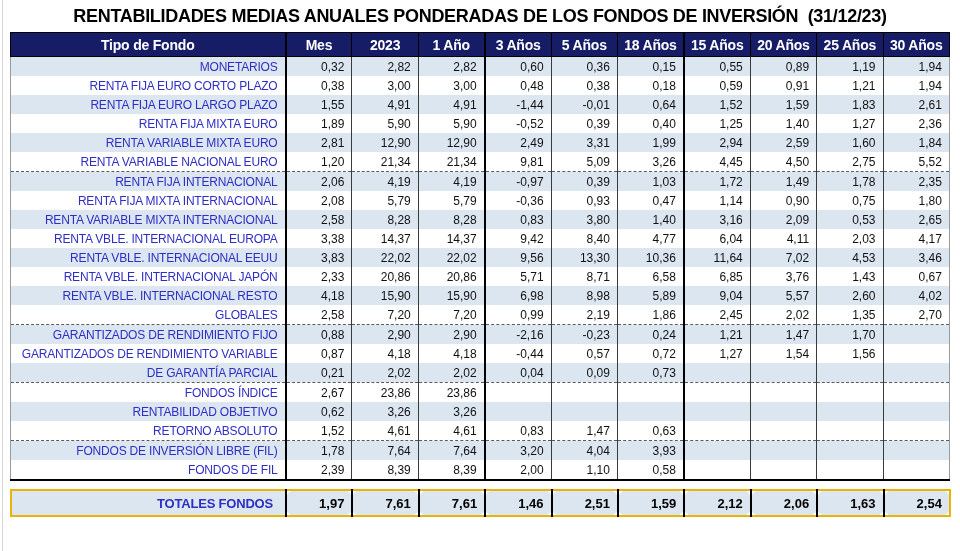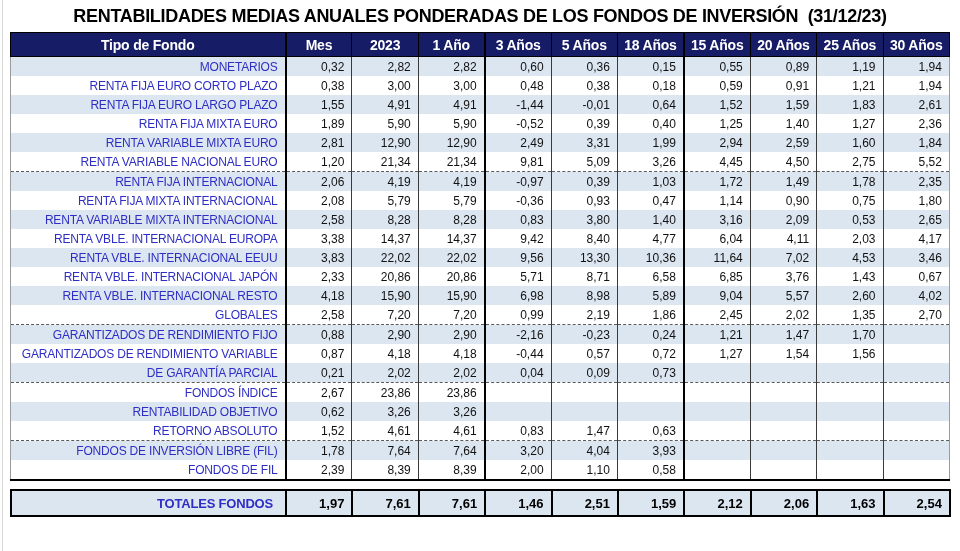--- a/index.html
+++ b/index.html
@@ -42,33 +42,33 @@
   }
   tbody td.num {
     text-align:right; color:#111;
     border-left:1px solid #3a3a3a;
   }
   tbody td.group-start { border-left-width:2px; border-left-color:#000; }
   tbody tr.sep td { border-bottom:1px dashed #5a5a5a;margin-top:13px; }
   table.totals {
     border-collapse:collapse; table-layout:fixed;
     margin:8px 9px 0 10px; width:939px;
-    border:2px solid #000000;
+    border:2px solid #eab308;
   }
   table.totals col.c-label { width:275px; }
   table.totals col.c-num   { width:66.4px; }
   table.totals td {
     height:24px; font-size:13px; font-weight:bold; padding:0 7px 0 4px;
     white-space:nowrap;
   }
   table.totals td.label {
     text-align:right; color:#2e2ec4; padding-right:12px; letter-spacing:-0.2px;
   }
   table.totals td.num {
-    text-align:right; color:#000; border-left:2px solid #000;
+    text-align:right; color:#000; border-left:2px solid #000;border-radius:9px;
   }
 </style>
 </head>
 <body>
 
 <div class="page-edge"></div>
 
 <div class="doc-title">RENTABILIDADES MEDIAS ANUALES PONDERADAS DE LOS FONDOS DE INVERSIÓN  (31/12/23)</div>
 
 <table class="funds">

